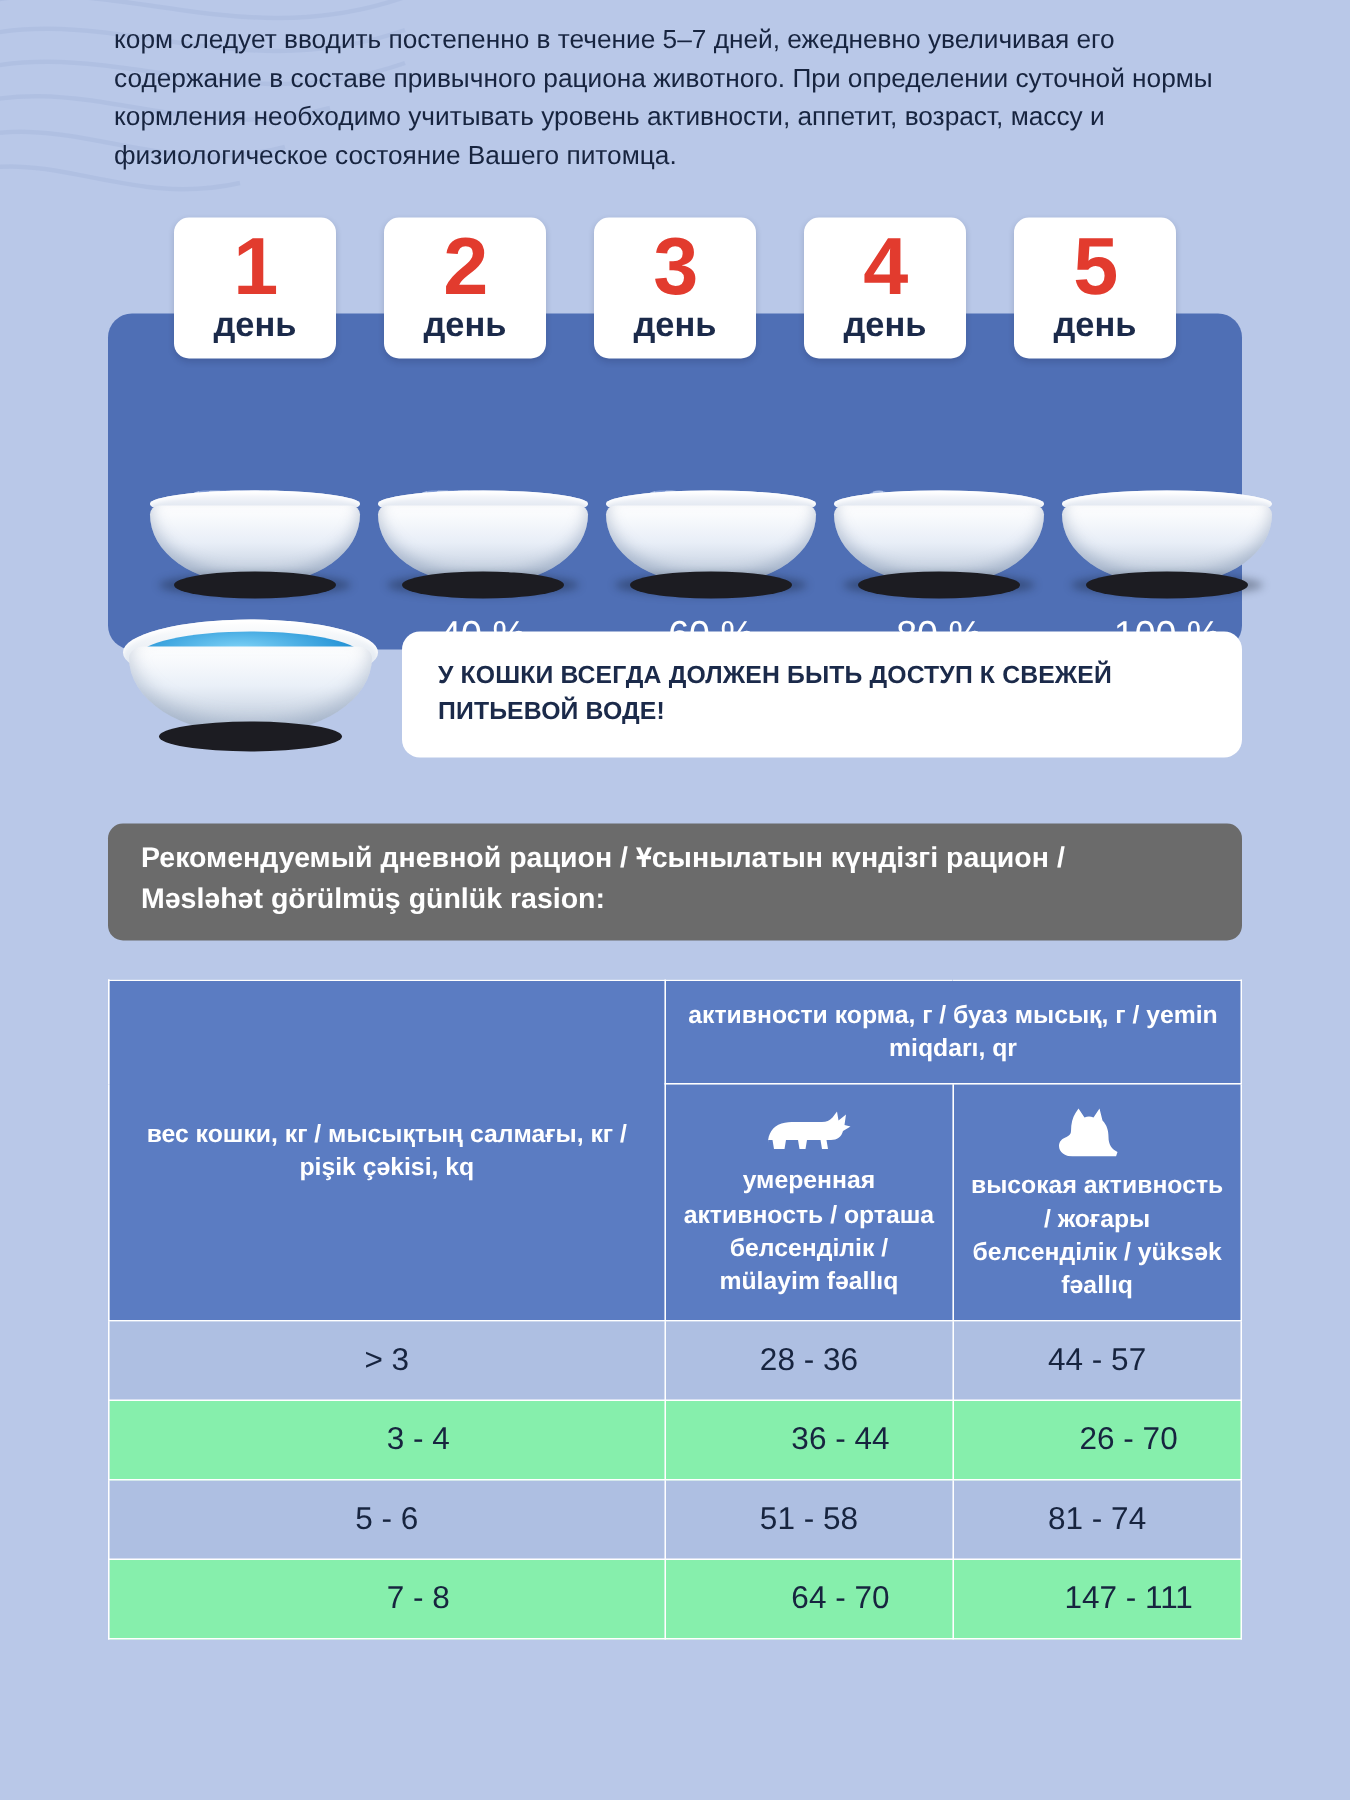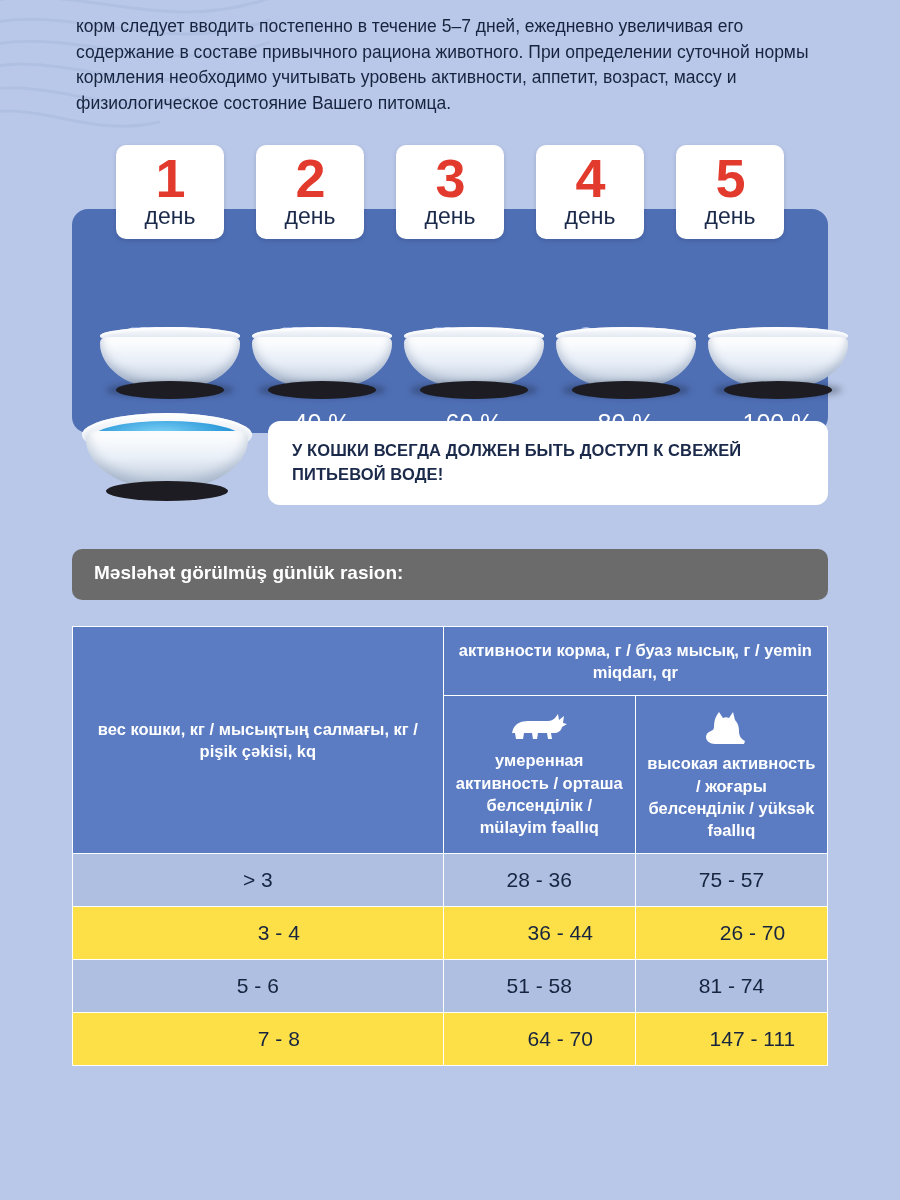--- a/index.html
+++ b/index.html
@@ -77,21 +77,21 @@
   }
   .day-num {
     font-size: 54px;
     line-height: 1.0;
     font-weight: bold;
     color: #e23b2e;
     letter-spacing: -1px;
   }
   .day-word {
     font-size: 23px;
-    font-weight: normal;
+    font-weight: bold;
     color: #1b2a4a;
     margin-top: -2px;
   }
 
   .bowls-row {
     position: absolute;
     left: 0; top: 168px;
     width: 756px;
     display: flex;
     justify-content: space-between;
@@ -241,21 +241,21 @@
     font-weight: bold;
   }
   th.weight-col { width: 246px; }
   th.amount-col { width: 255px; }
   td.cell {
     font-size: 21px;
     padding: 14px 6px;
     color: #17243f;
   }
   tr.odd td.cell { background: #aebfe2; }
-  tr.even td.cell { background: #fde047; padding-left: 48px; }
+  tr.even td.cell { background: #86efac; padding-left: 48px; }
   .cat-icon { display: block; margin: 0 auto 8px; }
   .act-label { font-size: 16.5px; line-height: 1.35; }
 </style>
 </head>
 <body>
 
 <svg class="bg-waves" viewBox="0 0 420 260" preserveAspectRatio="none">
   <g fill="none" stroke="#a8b9de" stroke-width="3">
     <path d="M-10 30 C 90 -10, 180 60, 300 18"></path>
     <path d="M-10 52 C 90 12, 180 82, 300 40"></path>
@@ -516,20 +516,21 @@
       <div class="wb-rim"></div>
       <div class="wb-water"></div>
       <div class="wb-body"></div>
       <div class="wb-base"></div>
     </div>
     <div class="water-note">У кошки всегда должен быть доступ к свежей питьевой воде!</div>
   </div>
 
   <div class="ration-band-wrap">
     <div class="band tall" id="ration-band">
+      <div>Рекомендуемый дневной рацион / Ұсынылатын күндізгі рацион /</div>
       <div>Məsləhət görülmüş günlük rasion:</div>
     </div>
   </div>
 
   <table class="diet">
     <thead>
       <tr>
         <th class="weight-col" rowspan="2">вес кошки, кг / мысықтың салмағы, кг / pişik çəkisi, kq</th>
         <th class="amount-col" colspan="2">активности корма, г / буаз мысық, г / yemin miqdarı, qr</th>
       </tr>
@@ -545,21 +546,21 @@
             <path fill="#ffffff" d="M14 4l4 6c2-1 4-1 6 0l4-6 2 8c3 3 4 7 4 11 0 5 2 8 6 10l-1 3H10c-5 0-9-3-9-7 0-3 2-5 5-6 2-1 3-2 3-4 0-5 1-9 3-12z"></path>
           </svg>
           <div class="act-label">высокая активность / жоғары белсенділік / yüksək fəallıq</div>
         </th>
       </tr>
     </thead>
     <tbody>
       <tr class="odd">
         <td class="cell">&gt; 3</td>
         <td class="cell">28 - 36</td>
-        <td class="cell">75 - 57</td>
+        <td class="cell">44 - 57</td>
       </tr>
       <tr class="even">
         <td class="cell">3 - 4</td>
         <td class="cell">36 - 44</td>
         <td class="cell">26 - 70</td>
       </tr>
       <tr class="odd">
         <td class="cell">5 - 6</td>
         <td class="cell">51 - 58</td>
         <td class="cell">81 - 74</td>

